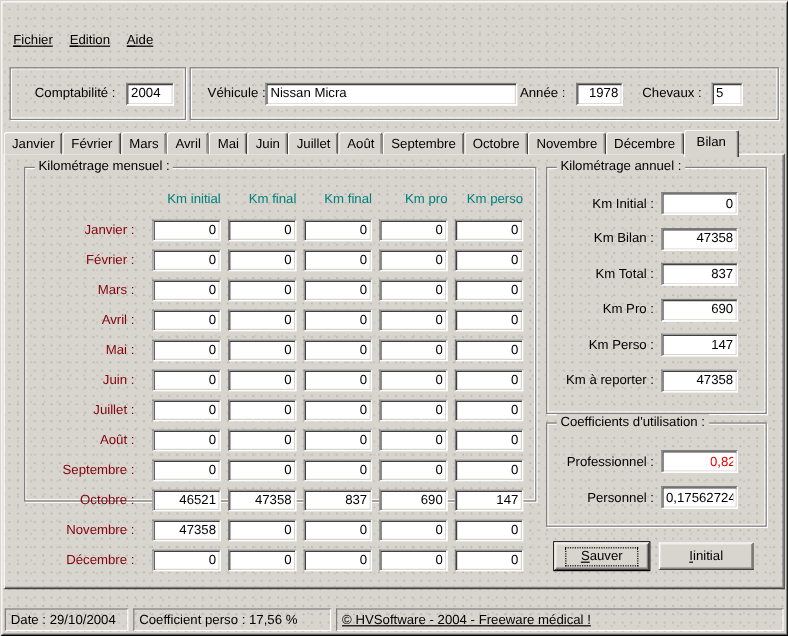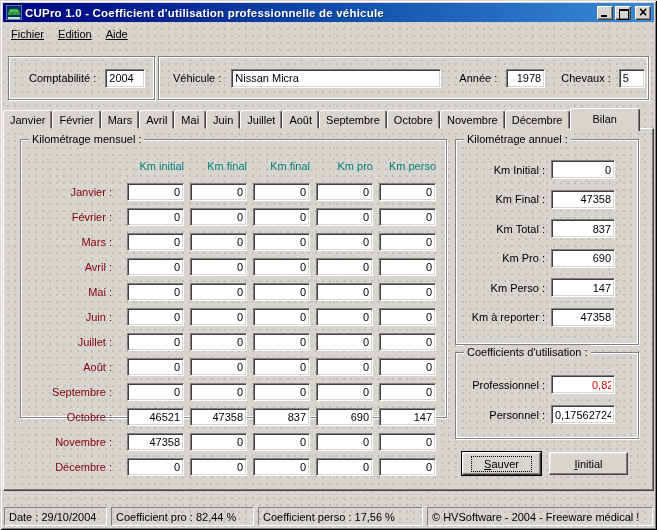--- a/index.html
+++ b/index.html
@@ -78,21 +78,21 @@
 
   
   .tabs { position:absolute; left:3px; top:108px; height:21px; display:flex; align-items:flex-end; z-index:3; }
   .tab {
     height:19px; line-height:18px; padding:0 6px; white-space:nowrap;
     background:#d8d4ce;
     border:1px solid; border-color:#fff #404040 transparent #fff;
     border-radius:3px 3px 0 0; box-shadow: inset -1px 0 0 #808080;
   }
   .tab.active {
-    height:23px; line-height:20px; padding:0 22px; margin-bottom:-2px;
+    height:23px; line-height:20px; padding:0 10px; margin-bottom:-2px;
     border-bottom:none; z-index:4; position:relative;text-align:right;
   }
 
   
   .tab-panel {
     position:absolute; left:3px; top:128px; width:651px; height:363px; z-index:1;
     border:1px solid; border-color:#fff #404040 #404040 #fff;
     box-shadow: inset -1px -1px 0 #808080;
   }
 
@@ -130,59 +130,46 @@
   .btn-sauver { left:461px; top:451px; width:81px; height:25px; }
   .btn-imprimer { left:549px; top:452px; width:79px; height:23px; }
 
   
   .statusbar { position:absolute; left:3px; right:3px; bottom:3px; height:21px;
     display:flex; gap:4px; align-items:flex-end; padding:1px 1px 1px 1px; }
   .spanel {
     height:19px; line-height:16px; padding:1px 0 0 4px; white-space:nowrap; overflow:hidden;
     border:1px solid; border-color:#808080 #fff #fff #808080;
   }
-  .sp0 { width:103px; } .sp1 { width:143px; } .sp2 { width:165px; } .sp3 { flex:1; position:relative; }
+  .sp0 { width:103px; } .sp1 { width:143px; } .sp2 { width:165px; } .sp3 { flex:1; position:relative;text-decoration:underline; }
 </style>
 </head>
 <body>
 
 <div class="window">
 
-  <div class="titlebar">
-    <div class="app-icon">
-      <div class="car"></div>
-        <div class="base"></div>
-        <div class="txt"></div>
-    </div>
-    <div class="title-text">CUPro 1.0 - Coefficient d'utilisation professionnelle de véhicule</div>
-    <div class="title-btns">
-      <div class="tbtn min"></div>
-      <div class="tbtn max"></div>
-      <div class="tbtn close"></div>
-    </div>
-  </div>
 
   <div class="menubar">
     <div class="menu-item"><span class="key">F</span><span>ichier</span></div>
     <div class="menu-item"><span class="key">E</span><span>dition</span></div>
     <div class="menu-item"><span class="key">A</span><span>ide</span></div>
   </div>
 
   <div class="group grp-compta">
     <div class="hrow" style="padding-left:20px;">
       <span class="lbl">Comptabilité :</span>
       <input class="field" style="width: 40px; margin-left: 9px;" value="2004">
     </div>
   </div>
 
   <div class="group grp-vehicule">
     <div class="hrow" style="padding-left:14px;">
       <span class="lbl">Véhicule :</span>
-      <input class="field" style="width: 210px; margin-left: 10px;" value="Nissan Micra">
-      <span class="lbl" style="margin-left:18px;">Année :</span>
+      <input class="field" style="width: 210px; " value="Nissan Micra">
+      <span class="lbl" style="margin-left:2px;">Année :</span>
       <input class="field num" style="width: 39px; margin-left: 9px;" value="1978">
       <span class="lbl" style="margin-left:16px;">Chevaux :</span>
       <input class="field" style="width: 26px; margin-left: 8px;" value="5">
     </div>
   </div>
 
   <div class="tabs">
     <div class="tab">Janvier</div>
     <div class="tab">Février</div>
     <div class="tab">Mars</div>
@@ -300,21 +287,21 @@
   </div>
 
   <div class="group grp-annual">
     <span class="legend">Kilométrage annuel :</span>
     <div class="vrows">
       <div class="vrow">
           <span class="lbl">Km Initial :</span>
           <input class="field num" value="0" style="">
         </div>
       <div class="vrow">
-          <span class="lbl">Km Final :</span>
+          <span class="lbl">Km Bilan :</span>
           <input class="field num" value="47358" style="">
         </div>
       <div class="vrow">
           <span class="lbl">Km Total :</span>
           <input class="field num" value="837" style="">
         </div>
       <div class="vrow">
           <span class="lbl">Km Pro :</span>
           <input class="field num" value="690" style="">
         </div>
@@ -349,18 +336,17 @@
       </div>
   </div>
   <div class="btn-outer btn-imprimer">
     <div class="btn">
         <span><span class="key">I</span><span>initial</span></span>
       </div>
   </div>
 
   <div class="statusbar">
     <div class="spanel sp0">Date : 29/10/2004</div>
-    <div class="spanel sp1">Coefficient pro : 82,44 %</div>
     <div class="spanel sp2">Coefficient perso : 17,56 %</div>
     <div class="spanel sp3">© HVSoftware - 2004 - Freeware médical !</div>
   </div>
 
 </div>
 
 </body></html>

